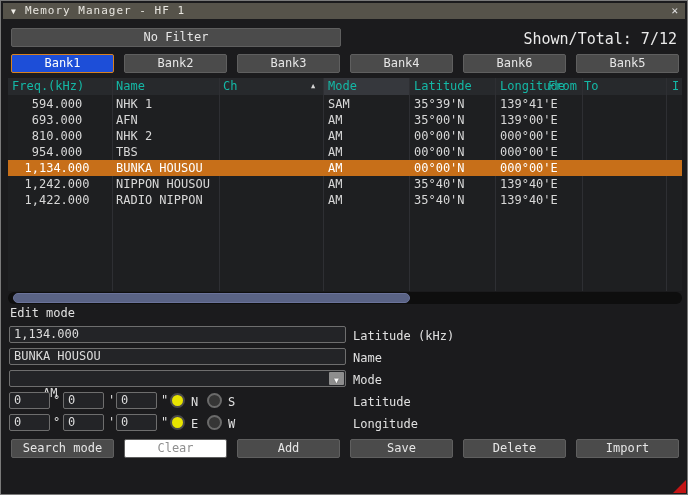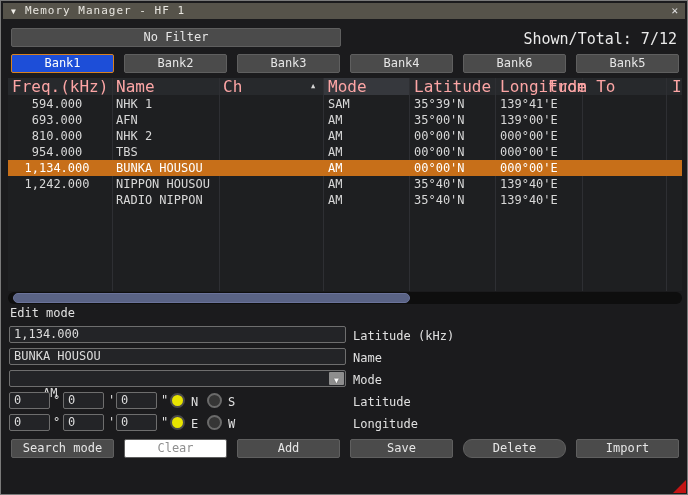--- a/index.html
+++ b/index.html
@@ -11,21 +11,21 @@
   .close-icon{position:absolute;right:7px;top:0;font-size:11px;color:#e2e2e2;cursor:default;}
   .btn{position:absolute;height:19px;background:#4b4b4b;border:1px solid #5f5f5f;border-radius:2px;color:#e6e6e6;font-size:12px;text-align:center;line-height:17px;}
   .btn.active{background:#1d4ed8;border-color:#d8821f;color:#fdfdfd;}
   .btn.disabled{color:#8f8f8f;background:#ffffff;}
   .shown-total{position:absolute;right:10px;top:29px;font-size:15px;color:#eaeaea;}
   
   .table{position:absolute;left:7px;top:77px;width:674px;height:213px;background:#1e1f21;}
   .thead{position:absolute;left:0;top:0;width:100%;height:17px;background:#27292c;}
   .thead-hl{position:absolute;left:315px;top:0;width:86px;height:17px;background:#36383d;}
   .sep{position:absolute;top:0;width:1px;height:213px;background:#2e2f33;}
-  .hcell{position:absolute;top:0;height:17px;line-height:17px;font-size:16px;color:#fca5a5;white-space:pre;}
+  .hcell{position:absolute;top:0;height:17px;line-height:17px;font-size:12px;color:#14b8a6;white-space:pre;}
   .sort-icon{position:absolute;left:303px;top:1px;font-size:7px;color:#d6d6d6;line-height:15px;}
   .trow{position:absolute;left:0;width:674px;height:16px;}
   .trow.sel{background:#c76f19;}
   .c{position:absolute;top:0;height:16px;line-height:16px;font-size:12px;color:#d8d8d8;white-space:pre;}
   .trow.sel .c{color:#ffffff;}
   .c-freq{left:0;width:98px;text-align:center;}
   .c-name{left:108px;}
   .c-ch{left:215px;}
   .c-mode{left:320px;}
   .c-lat{left:406px;}
@@ -136,20 +136,21 @@
         </div>
         <div class="trow" style="top: 98px;">
           <span class="c c-freq">1,242.000</span>
           <span class="c c-name">NIPPON HOUSOU</span>
           <span class="c c-ch"></span>
           <span class="c c-mode">AM</span>
           <span class="c c-lat">35°40'N</span>
           <span class="c c-lon">139°40'E</span>
         </div>
         <div class="trow" style="top: 114px;">
+          <span class="c c-freq">1,422.000</span>
           <span class="c c-name">RADIO NIPPON</span>
           <span class="c c-ch"></span>
           <span class="c c-mode">AM</span>
           <span class="c c-lat">35°40'N</span>
           <span class="c c-lon">139°40'E</span>
         </div>
       </div>
   </div>
 
   <div class="hscroll">
@@ -192,18 +193,18 @@
   <span class="radio-label" style="left:190px;top:416px;">E</span>
   <span class="radio off" style="left:206px;top:414px;"></span>
   <span class="radio-label" style="left:227px;top:416px;">W</span>
   <div class="flabel" style="top:416px;">Longitude</div>
 
   <div id="action-row">
       <div class="btn" style="left: 10px; top: 438px; width: 103px;">Search mode</div>
       <div class="btn disabled" style="left: 123px; top: 438px; width: 103px;">Clear</div>
       <div class="btn" style="left: 236px; top: 438px; width: 103px;">Add</div>
       <div class="btn" style="left: 349px; top: 438px; width: 103px;">Save</div>
-      <div class="btn" style="left: 462px; top: 438px; width: 103px; border-radius: 9px;">Delete</div>
+      <div class="btn" style="left: 462px; top: 438px; width: 103px;">Delete</div>
       <div class="btn" style="left: 575px; top: 438px; width: 103px;">Import</div>
     </div>
 
   <div class="resize-grip"></div>
 </div>
 
 </body></html>

